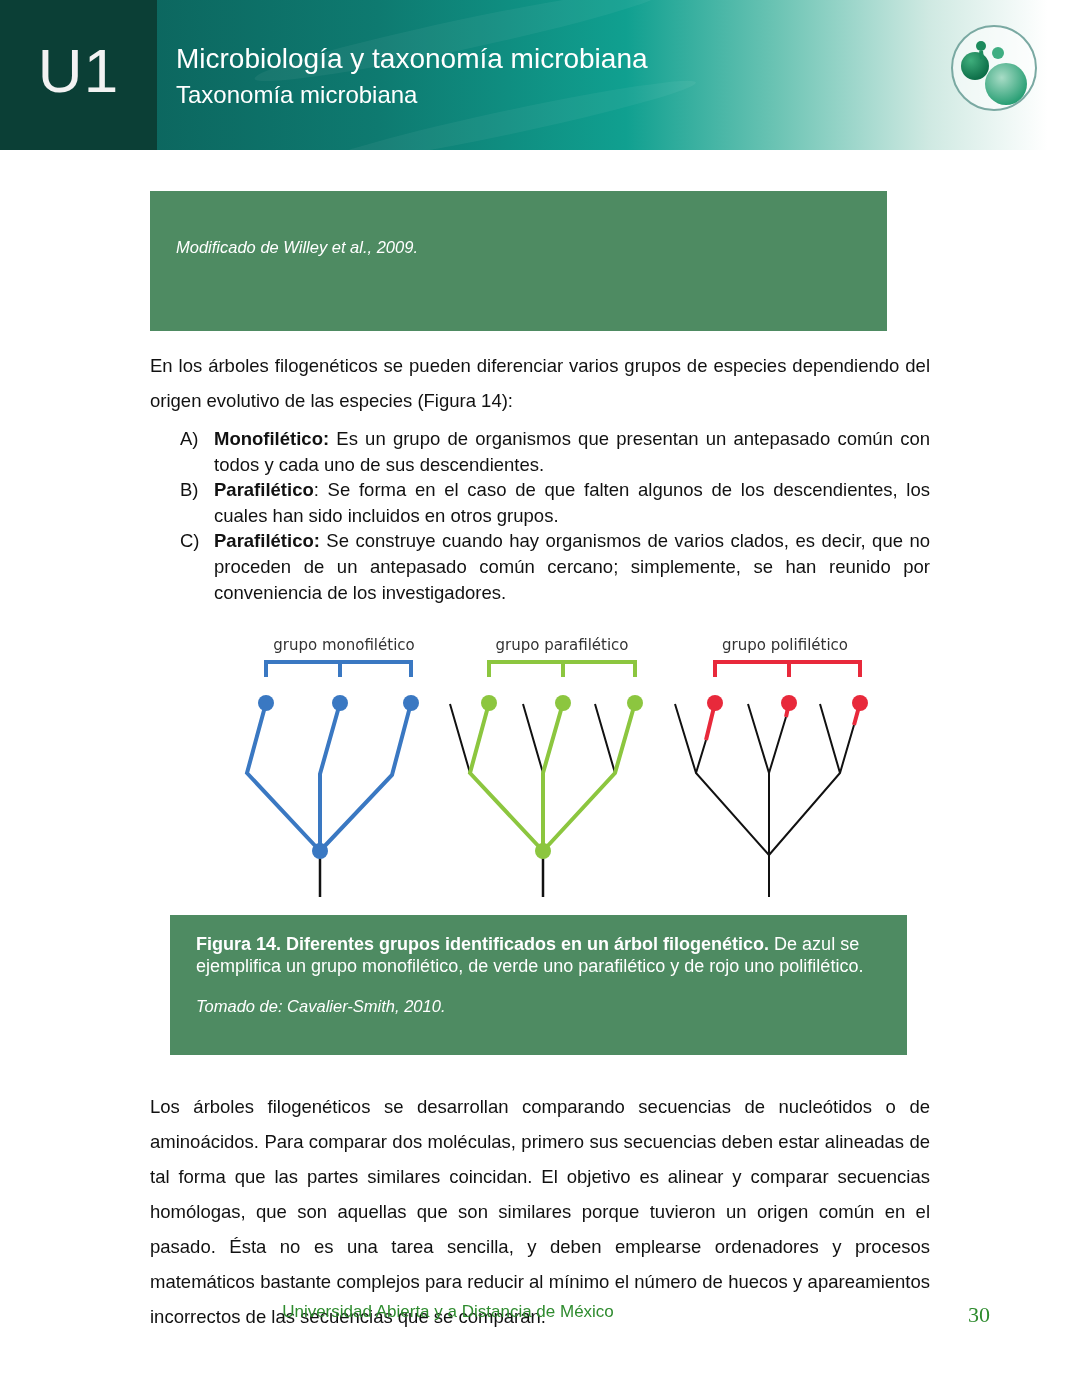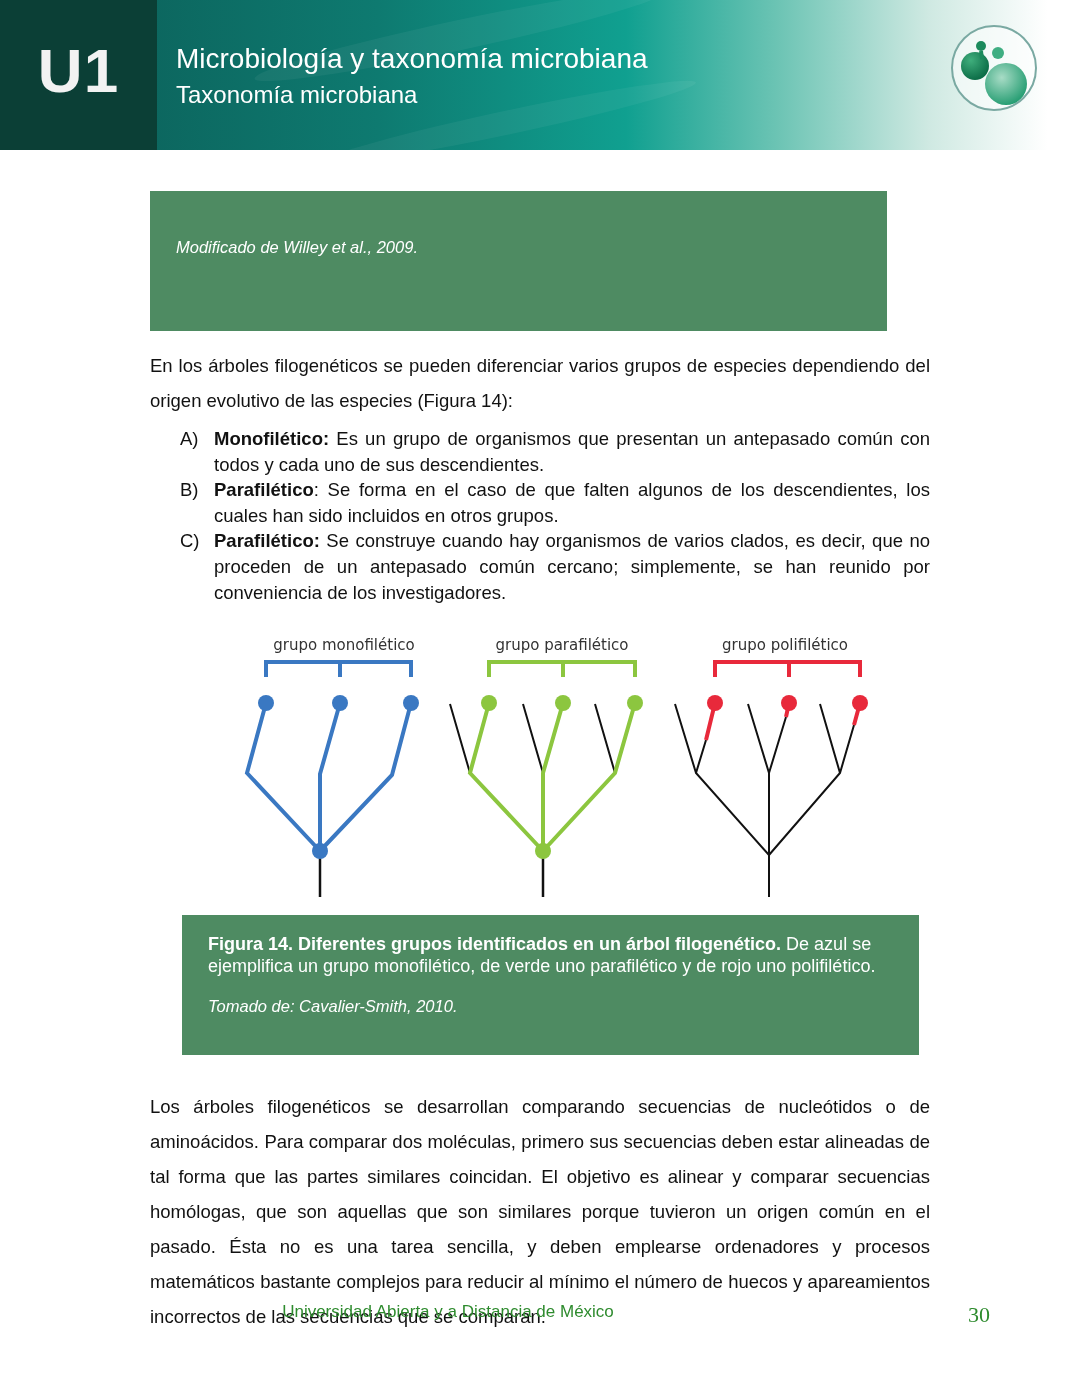--- a/index.html
+++ b/index.html
@@ -1,20 +1,20 @@
 <!DOCTYPE html>
 <html><head>
 <meta charset="utf-8">
 <style>
   html, body { margin:0; padding:0; }
   body { width:1080px; height:1397px; background:#ffffff; position:relative; overflow:hidden; font-family:"Liberation Sans", sans-serif; color:#111; }
   .header { position:absolute; left:0; top:0; width:1080px; height:150px; background:linear-gradient(90deg,#0b5a54 0%,#0e7a70 35%,#10a090 58%,#6cc4b4 72%,#cfe9e2 86%,#ffffff 97%); overflow:hidden; }
   .header .streak { position:absolute; border-radius:50%; background:rgba(255,255,255,0.05); transform:rotate(-12deg); }
   .unit-box { position:absolute; left:0; top:0; width:157px; height:150px; background:#0b3f36; display:flex; align-items:center; justify-content:center; }
-  .unit-label { color:#f2f2f2; font-weight:bold; font-size:62px; letter-spacing:1px; margin-top:-10px; }
+  .unit-label { color:#f2f2f2; font-weight:normal; font-size:62px; letter-spacing:1px; margin-top:-10px; }
   .header-title { position:absolute; left:176px; top:43px; font-size:28px; color:#ffffff; }
   .header-subtitle { position:absolute; left:176px; top:81px; font-size:24px; color:#ffffff; }
   .logo { position:absolute; left:948px; top:24px; width:92px; height:92px; }
   .caption-box { position:absolute; background:#4e8b62; color:#ffffff; box-sizing:border-box; }
   .caption-text { font-size:18px; line-height:22px; }
   .caption-text b { font-weight:bold; }
   .caption-source { font-size:16.5px; font-style:italic; margin-top:20px; }
   .para { position:absolute; font-size:18.5px; line-height:35px; text-align:justify; color:#111; }
   .list { position:absolute; left:180px; width:750px; font-size:18.5px; line-height:25.6px; }
   .list-item { display:flex; text-align:justify; }
@@ -107,21 +107,21 @@
     <path d="M485 52 V37 H630 V52 M559 37 V52" fill="none" stroke="#e8293b" stroke-width="4"></path>
     <path d="M445 79 L466 148 M518 79 L539 148 M590 79 L610 148" fill="none" stroke="#111" stroke-width="2"></path>
     <path d="M476 115 L466 148 L539 230 M556 92 L539 148 V230 M624 100 L610 148 L539 230 M539 230 V272" fill="none" stroke="#111" stroke-width="2"></path>
     <path d="M485 78 L476 115 M559 78 L556 92 M630 78 L624 100" fill="none" stroke="#e8293b" stroke-width="4"></path>
     <circle cx="485" cy="78" r="8" fill="#e8293b"></circle>
     <circle cx="559" cy="78" r="8" fill="#e8293b"></circle>
     <circle cx="630" cy="78" r="8" fill="#e8293b"></circle>
   </g>
 </svg>
 
-<div class="caption-box" style="left:182px;top:915px;width:737px;height:140px;padding:18px 20px 0 26px;">
+<div class="caption-box" style="left:170px;top:915px;width:737px;height:140px;padding:18px 20px 0 26px;">
   <div class="caption-text"><b>Figura 14. Diferentes grupos identificados en un árbol filogenético.</b><span> De azul se ejemplifica un grupo monofilético, de verde uno parafilético y de rojo uno polifilético.</span></div>
   <div class="caption-source" style="margin-top:20px;">Tomado de: Cavalier-Smith, 2010.</div>
 </div>
 
 <div class="para" style="left:150px;top:1089px;width:780px;">Los árboles filogenéticos se desarrollan comparando secuencias de nucleótidos o de aminoácidos. Para comparar dos moléculas, primero sus secuencias deben estar alineadas de tal forma que las partes similares coincidan. El objetivo es alinear y comparar secuencias homólogas, que son aquellas que son similares porque tuvieron un origen común en el pasado. Ésta no es una tarea sencilla, y deben emplearse ordenadores y procesos matemáticos bastante complejos para reducir al mínimo el número de huecos y apareamientos incorrectos de las secuencias que se comparan.</div>
 
 <div class="footer-text">Universidad Abierta y a Distancia de México</div>
 <div class="page-number">30</div>
 
 </body></html>

